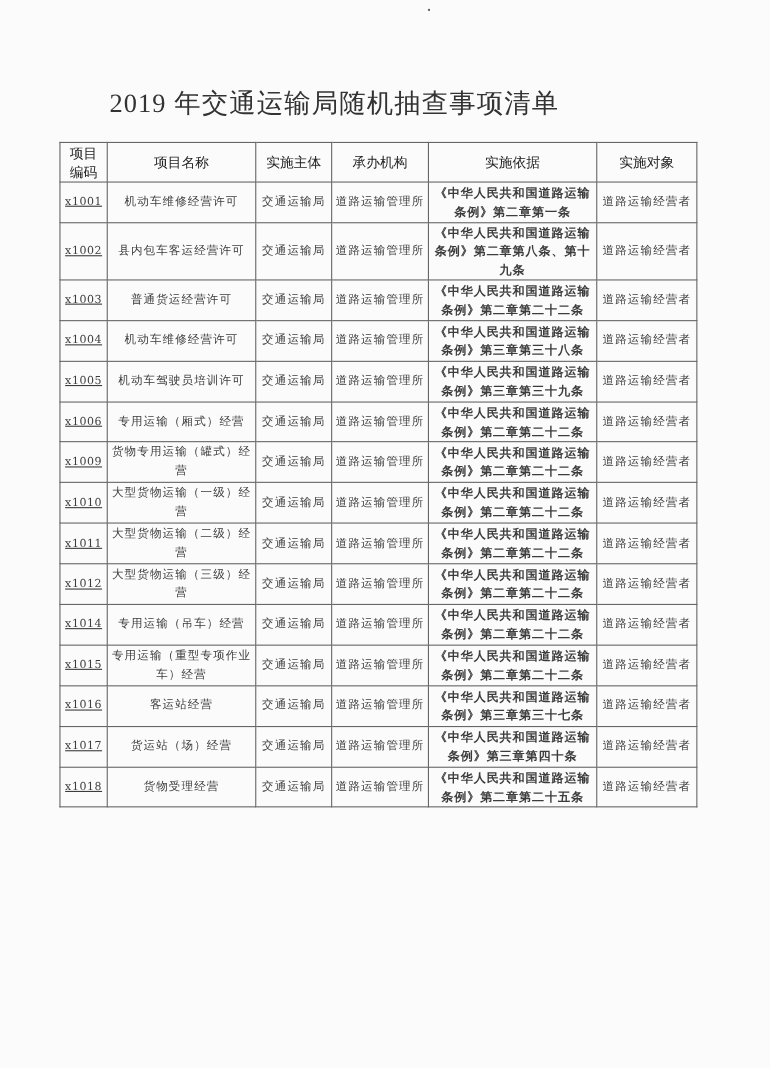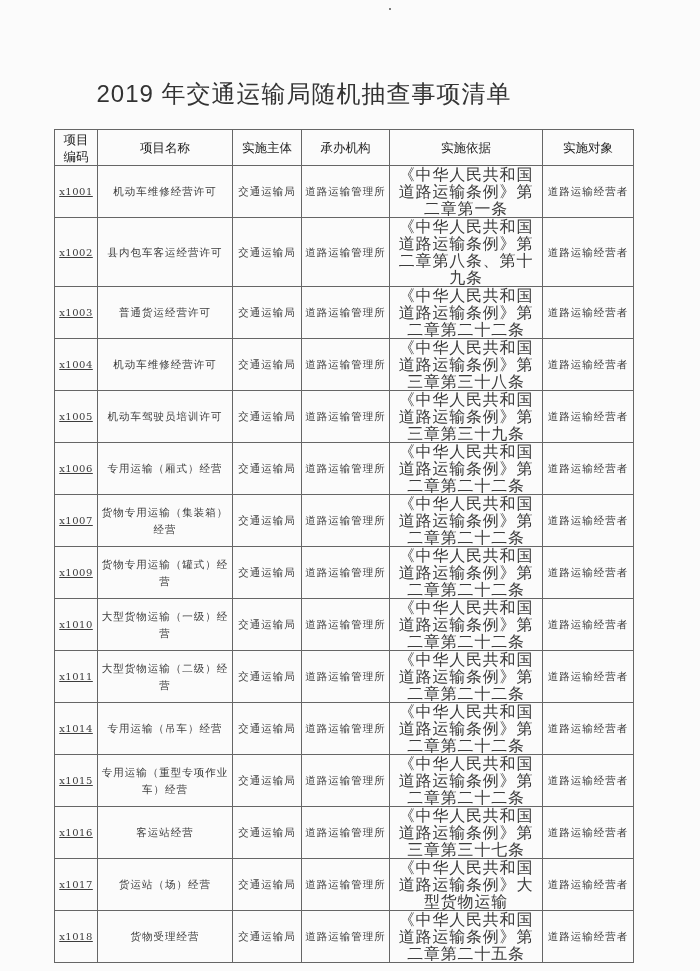--- a/index.html
+++ b/index.html
@@ -11,21 +11,21 @@
     font-family: "DejaVu Serif", "Liberation Serif", serif;
     color: #3a3a3a;
   }
   .speck {
     position: absolute; left: 389px; top: 8px;
     width: 2px; height: 2px; background: #555; border-radius: 1px;
   }
   .title {
     position: absolute; left: 0; top: 78px; width: 608px;
     text-align: center;
-    font-family: Liberation Sans, sans-serif;
+    font-family: Liberation Serif, serif;
     font-size: 24px; letter-spacing: 1px;
     color: #333;
   }
   table {
     position: absolute; left: 54px; top: 129px;
     width: 579px;
     border-collapse: collapse;
     table-layout: fixed;
     padding-left: 12px;
   }
@@ -43,21 +43,21 @@
     color: #222;
     line-height: 17px;
   }
   td {
     height: 35.9px;
     font-size: 10.5px;
     line-height: 17px;
     letter-spacing: 1px;
   }
   td.code { font-size: 10px; letter-spacing: 0.5px; text-decoration: underline; }
-  td.basis { font-size: 16px; letter-spacing: 0.8px; }
+  td.basis { font-size: 11px; letter-spacing: 0.8px; font-weight: bold; }
   col.c1 { width: 43px; }
   col.c2 { width: 135px; }
   col.c3 { width: 69px; }
   col.c4 { width: 88px; }
   col.c5 { width: 153px; }
   col.c6 { width: 91px; }
 </style>
 </head>
 <body>
 
@@ -127,28 +127,20 @@
       </tr>
       <tr>
         <td class="code">x1006</td>
         <td>专用运输（厢式）经营</td>
         <td>交通运输局</td>
         <td>道路运输管理所</td>
         <td class="basis">《中华人民共和国道路运输条例》第二章第二十二条</td>
         <td>道路运输经营者</td>
       </tr>
       <tr>
-        <td class="code">x1007</td>
-        <td>货物专用运输（集装箱）经营</td>
-        <td>交通运输局</td>
-        <td>道路运输管理所</td>
-        <td class="basis">《中华人民共和国道路运输条例》第二章第二十二条</td>
-        <td>道路运输经营者</td>
-      </tr>
-      <tr>
         <td class="code">x1009</td>
         <td>货物专用运输（罐式）经营</td>
         <td>交通运输局</td>
         <td>道路运输管理所</td>
         <td class="basis">《中华人民共和国道路运输条例》第二章第二十二条</td>
         <td>道路运输经营者</td>
       </tr>
       <tr>
         <td class="code">x1010</td>
         <td>大型货物运输（一级）经营</td>
@@ -159,20 +151,28 @@
       </tr>
       <tr>
         <td class="code">x1011</td>
         <td>大型货物运输（二级）经营</td>
         <td>交通运输局</td>
         <td>道路运输管理所</td>
         <td class="basis">《中华人民共和国道路运输条例》第二章第二十二条</td>
         <td>道路运输经营者</td>
       </tr>
       <tr>
+        <td class="code">x1012</td>
+        <td>大型货物运输（三级）经营</td>
+        <td>交通运输局</td>
+        <td>道路运输管理所</td>
+        <td class="basis">《中华人民共和国道路运输条例》第二章第二十二条</td>
+        <td>道路运输经营者</td>
+      </tr>
+      <tr>
         <td class="code">x1014</td>
         <td>专用运输（吊车）经营</td>
         <td>交通运输局</td>
         <td>道路运输管理所</td>
         <td class="basis">《中华人民共和国道路运输条例》第二章第二十二条</td>
         <td>道路运输经营者</td>
       </tr>
       <tr>
         <td class="code">x1015</td>
         <td>专用运输（重型专项作业车）经营</td>
@@ -187,21 +187,21 @@
         <td>交通运输局</td>
         <td>道路运输管理所</td>
         <td class="basis">《中华人民共和国道路运输条例》第三章第三十七条</td>
         <td>道路运输经营者</td>
       </tr>
       <tr>
         <td class="code">x1017</td>
         <td>货运站（场）经营</td>
         <td>交通运输局</td>
         <td>道路运输管理所</td>
-        <td class="basis">《中华人民共和国道路运输条例》大型货物运输</td>
+        <td class="basis">《中华人民共和国道路运输条例》第三章第四十条</td>
         <td>道路运输经营者</td>
       </tr>
       <tr>
         <td class="code">x1018</td>
         <td>货物受理经营</td>
         <td>交通运输局</td>
         <td>道路运输管理所</td>
         <td class="basis">《中华人民共和国道路运输条例》第二章第二十五条</td>
         <td>道路运输经营者</td>
       </tr>

